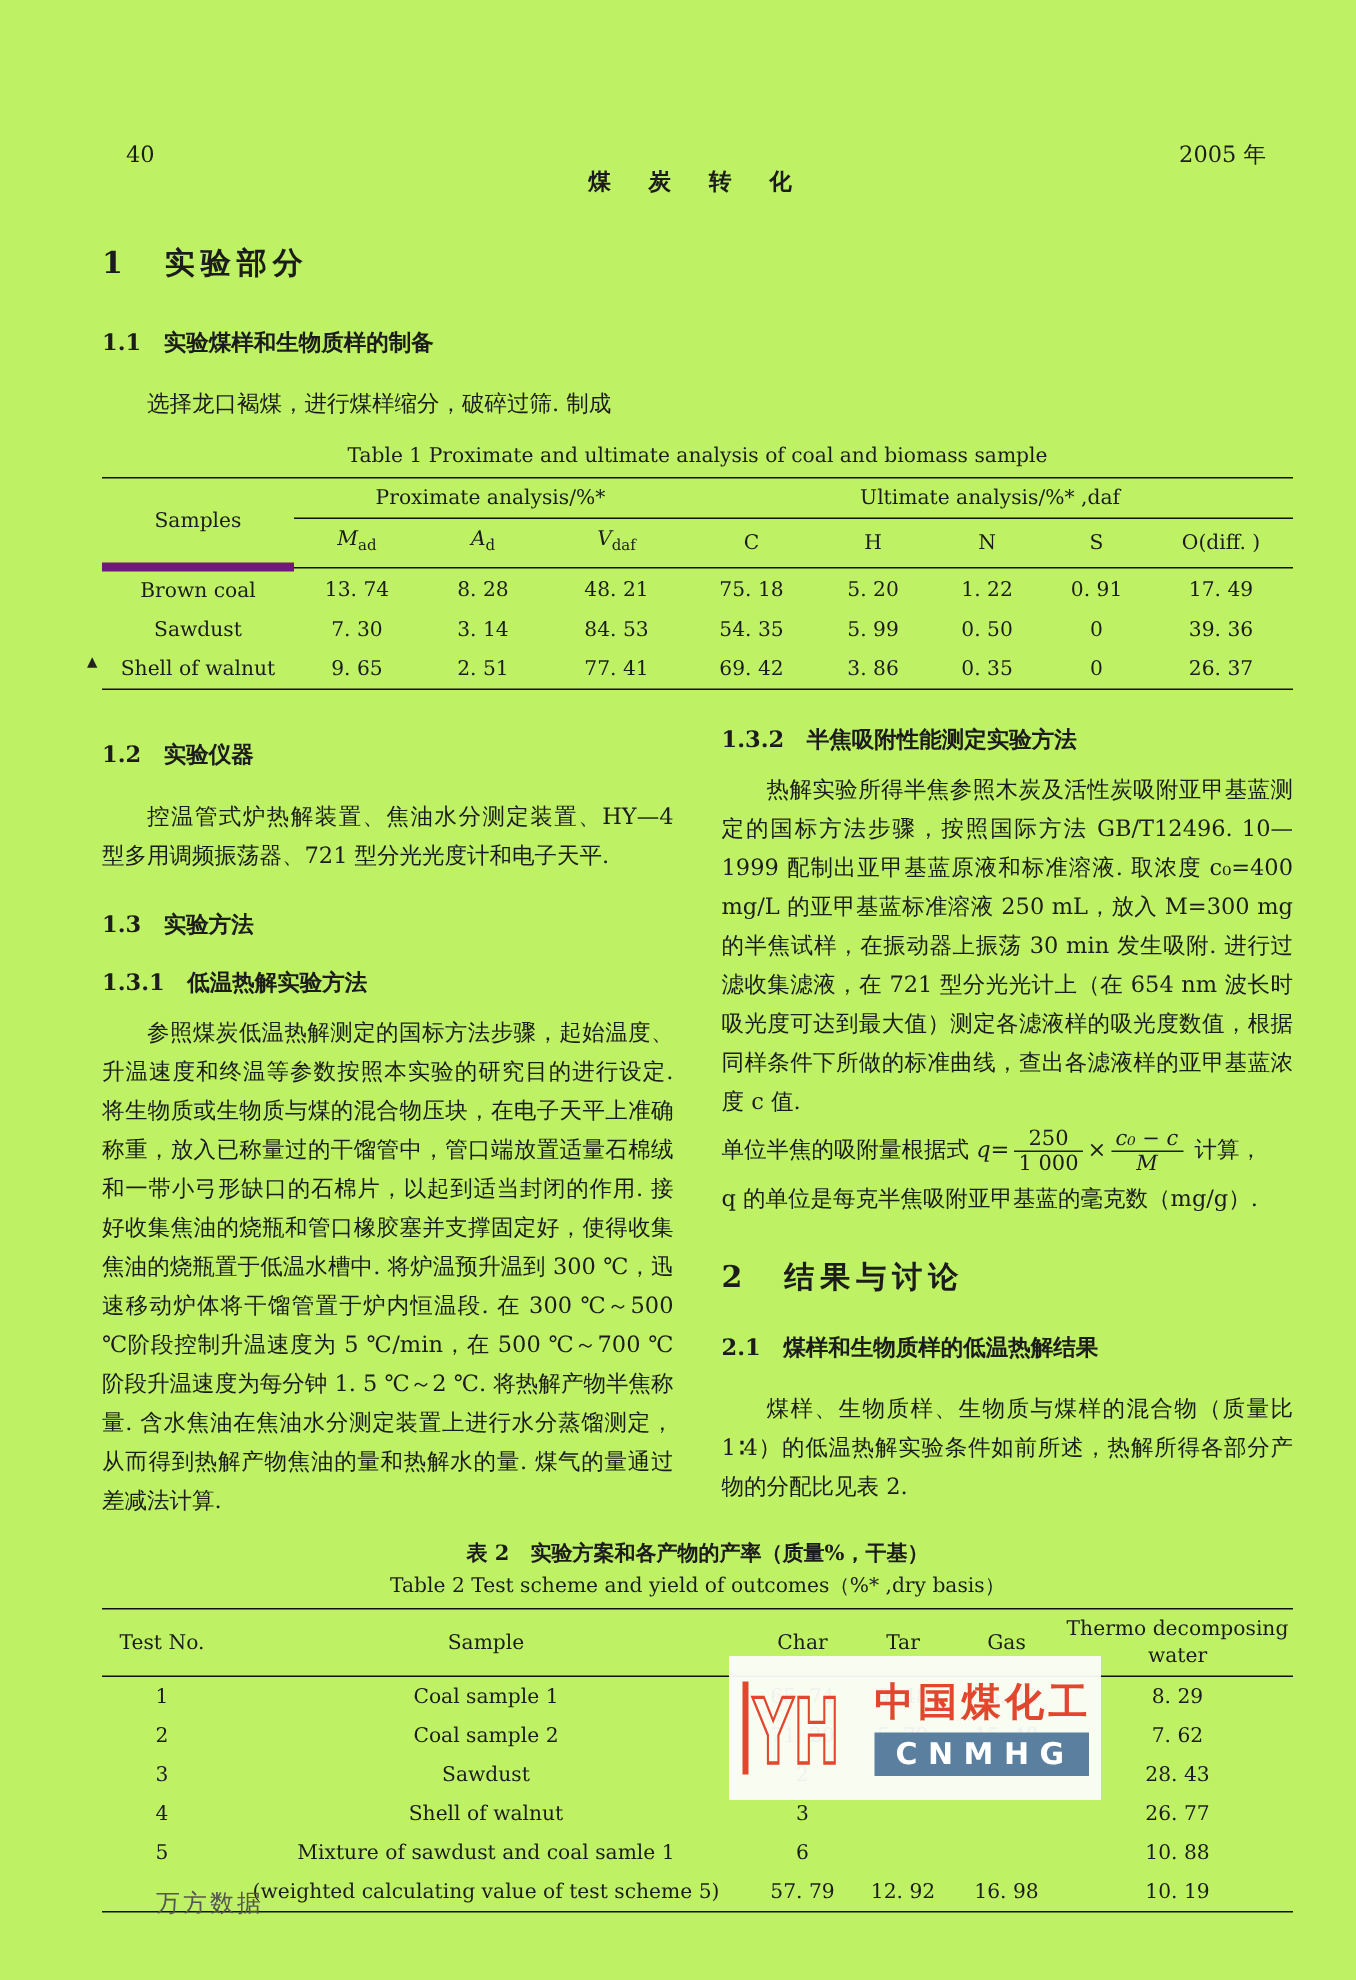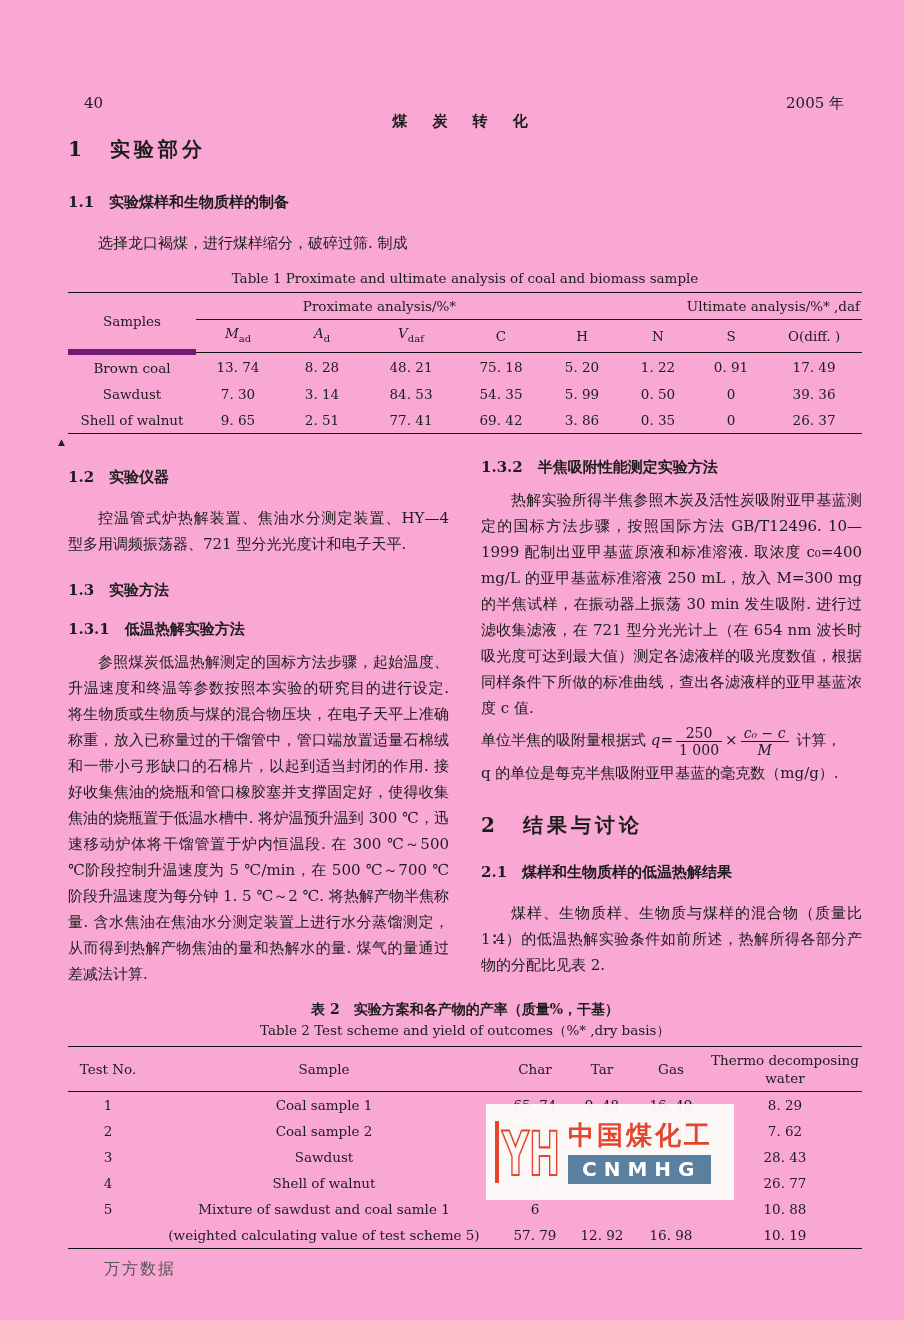--- a/index.html
+++ b/index.html
@@ -1,76 +1,76 @@
 <!DOCTYPE html>
 <html><head>
 <meta charset="utf-8">
 <style>
   html,body{margin:0;padding:0;background:#d8d8d8;}
   .page{
     position:relative;
     width:904px;height:1320px;
     margin:0 auto;
-    background:#f9a8d4;
+    background:#bef264;
     box-sizing:border-box;
     padding:0 42px 0 68px;
     font-family:"DejaVu Serif","Liberation Serif",serif;
     color:#1c1c1c;
     overflow:hidden;
   }
   
   .runhead{
     position:relative;
     padding-top:94px;
     height:26px;
     font-size:15px;
   }
   .runhead .pageno{position:absolute;left:16px;top:94px;}
   .runhead .journal{position:absolute;left:50%;top:112px;transform:translateX(-50%);font-weight:bold;letter-spacing:10px;white-space:nowrap;}
   .runhead .year{position:absolute;right:18px;top:94px;}
   
   .seg{display:flex;gap:32px;}
   .col{width:381px;}
-  .seg-a{}
+  .seg-a{margin-top:26px;}
   .seg-b{margin-top:10px;}
   p.body{font-size:15px;line-height:26px;text-align:justify;margin:0;}
   .indent{text-indent:2em;}
   .h1{font-size:20px;font-weight:bold;letter-spacing:4px;margin:16px 0 30px 0;}
   .h1b{font-size:20px;font-weight:bold;letter-spacing:4px;margin:26px 0 24px 0;}
   .h2{font-size:15px;font-weight:bold;margin:24px 0 18px 0;}
   .h3{font-size:15px;font-weight:600;margin:20px 0 10px 0;}
   
   .tblblock{margin-top:14px;}
   .cap-zh{font-size:14px;font-weight:bold;text-align:center;margin:4px 0 3px 0;}
   .cap-en{font-size:13.5px;text-align:center;margin:0 0 6px 0;}
   table{border-collapse:collapse;width:794px;table-layout:fixed;}
   th,td{font-size:13.5px;font-weight:normal;text-align:center;padding:4px 2px;line-height:18px;}
   .t1 thead .r1 th{border-top:1.4px solid #111;}
-  .t1 th.grp{border-bottom:1px solid #111;text-align:right;}
+  .t1 th.grp{border-bottom:1px solid #111;}
   .t1 th.samples{border-bottom:6px solid #701a75;vertical-align:middle;}
   .t1 thead .r2 th{border-bottom:1px solid #111;}
   .t1 tbody tr:last-child td{border-bottom:1.4px solid #111;}
   .t2 thead th{border-top:1.4px solid #111;border-bottom:1px solid #111;}
   .t2 tbody tr:last-child td{border-bottom:1.4px solid #111;}
   .footnote{font-size:13px;margin:7px 0 0 14px;}
   sub{font-size:10px;}
   
   .formula-line{font-size:15px;line-height:34px;margin:2px 0;text-align:justify;}
   .math{white-space:nowrap;}
   .frac{display:inline-block;vertical-align:middle;text-align:center;font-size:14px;line-height:16px;margin:0 3px;}
   .frac .num{display:block;border-bottom:1px solid #1c1c1c;padding:0 3px;}
   .frac .den{display:block;padding:0 3px;}
   .it{font-style:italic;}
   
   .margin-mark{position:absolute;left:58px;top:437px;font-size:9px;color:#222;}
   
   .watermark{
     position:absolute;left:486px;top:1104px;width:248px;height:96px;
     background:rgba(252,252,249,0.95);
-    display:flex;align-items:center;gap:4px;z-index:6;
+    display:flex;align-items:center;gap:19px;z-index:6;
     box-sizing:border-box;padding:4px 4px;
   }
   .wm-right{display:flex;flex-direction:column;align-items:flex-start;}
   .wm-zh{color:#e2472e;font-size:26px;font-weight:600;letter-spacing:3px;white-space:nowrap;line-height:30px;}
   .wm-en{margin-top:5px;background:#5b7f9e;color:#ffffff;font-size:20px;font-weight:bold;
     letter-spacing:7px;padding:1px 10px 2px 14px;font-family:"DejaVu Sans","Liberation Sans",sans-serif;line-height:26px;}
   
   .wanfang{position:absolute;left:84px;bottom:40px;font-size:16px;color:#555;letter-spacing:2px;margin-left:20px;}
 </style>
 </head>

